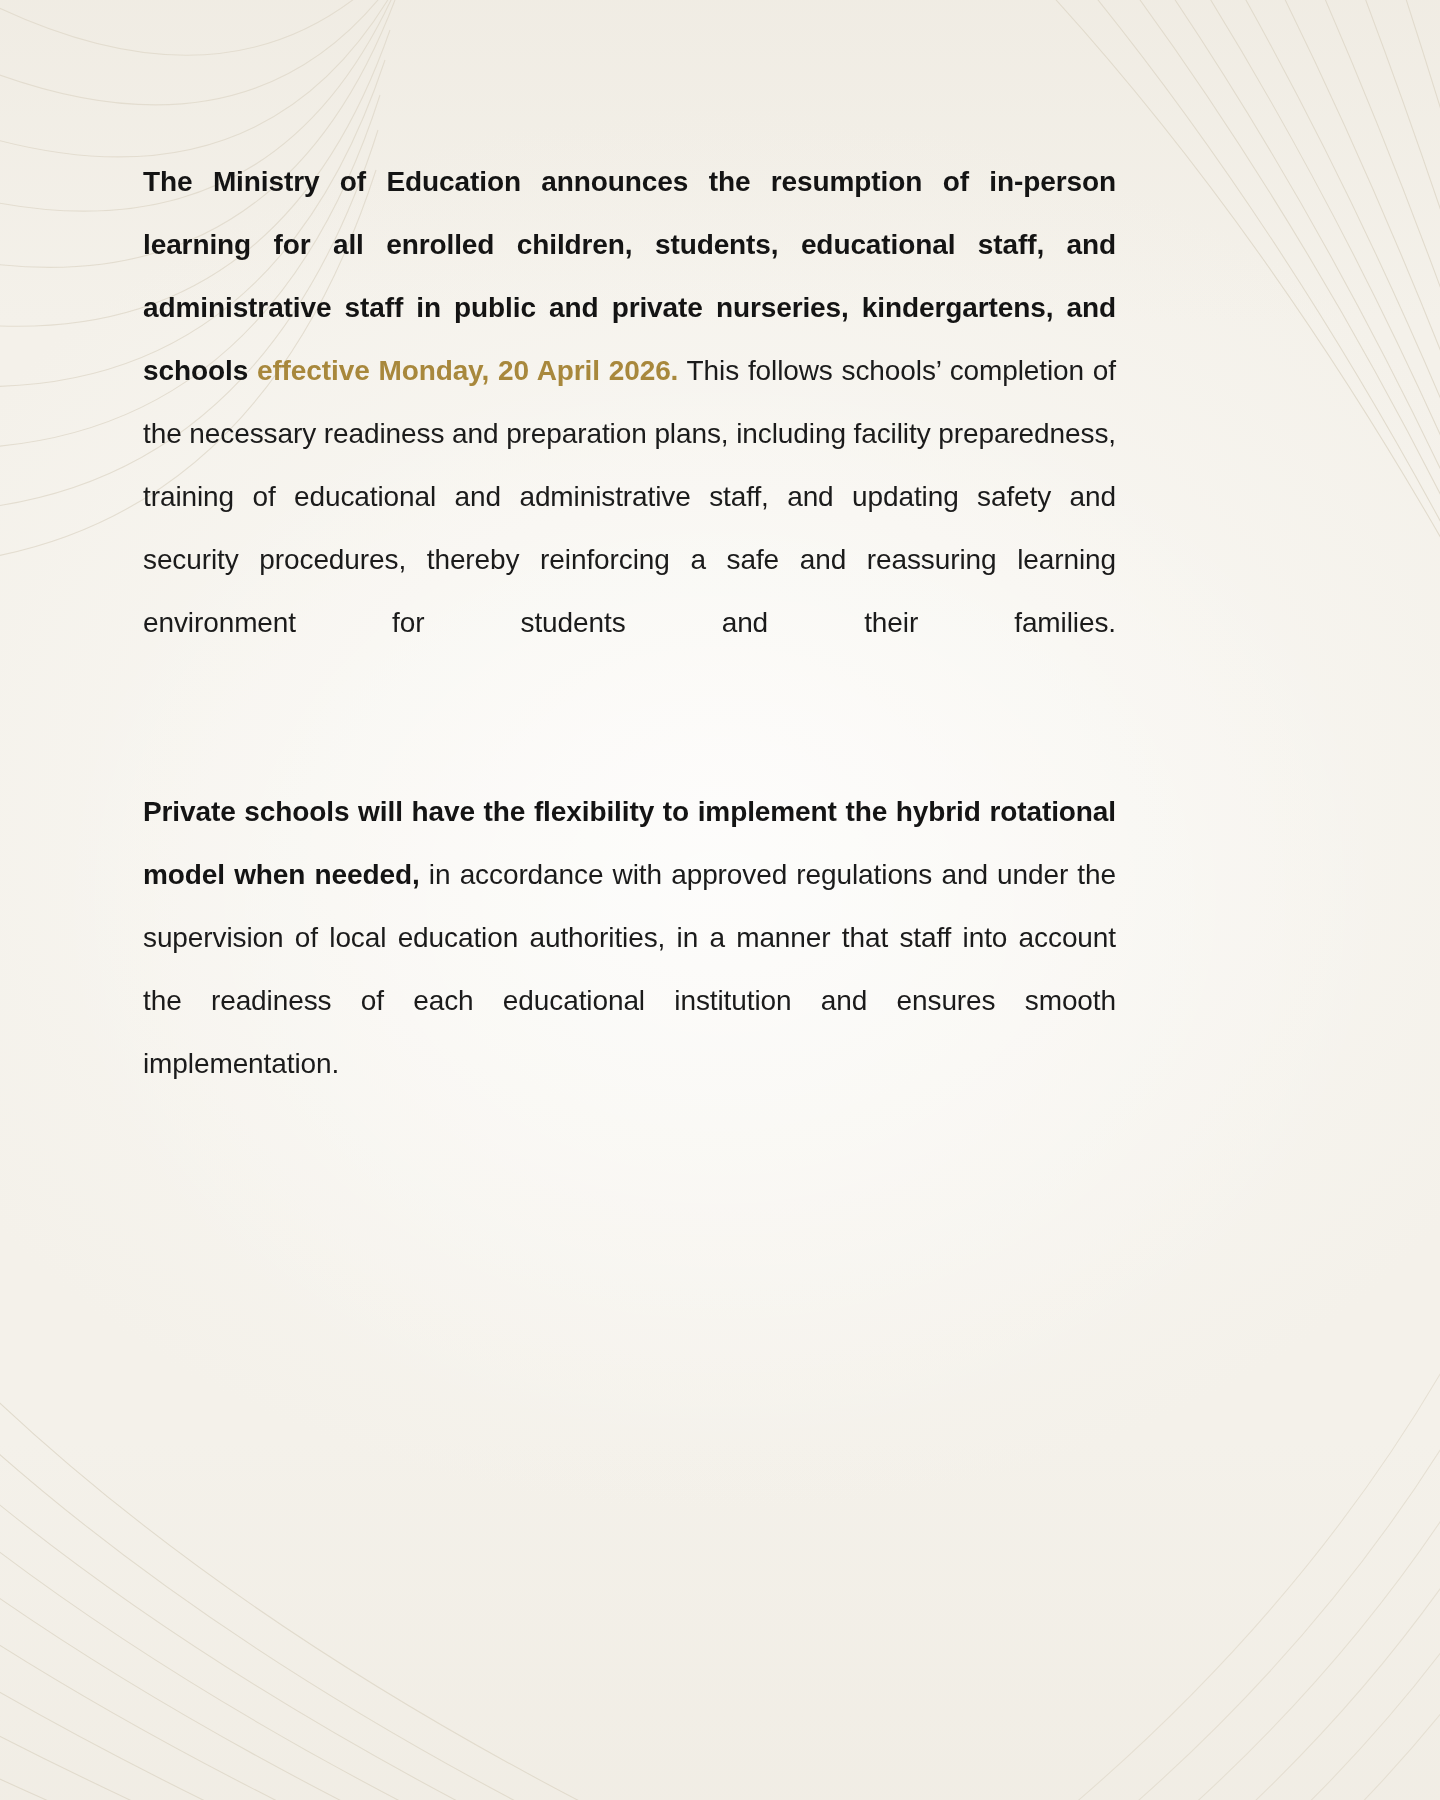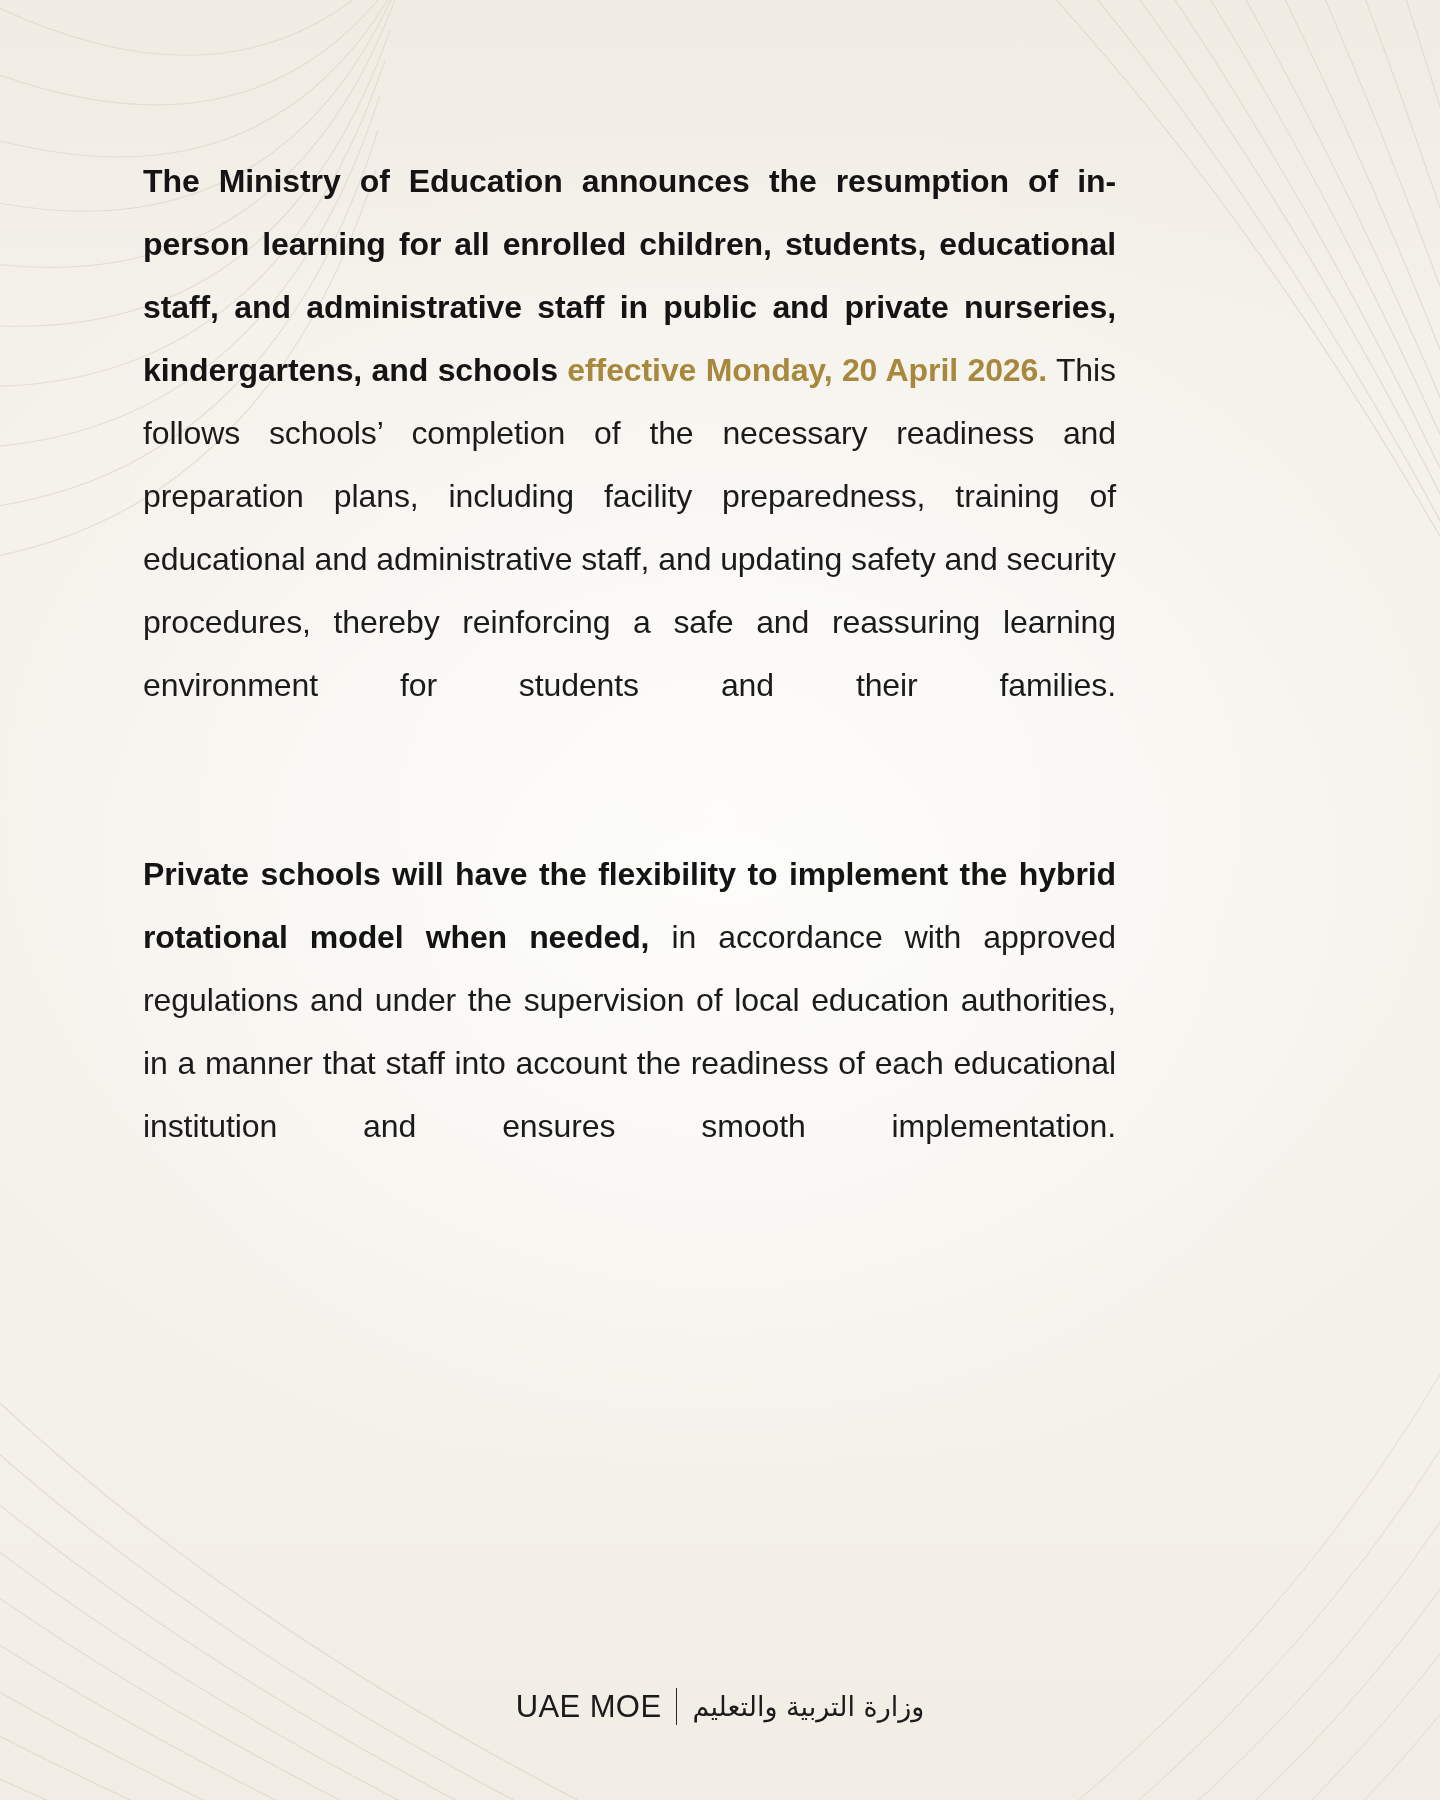--- a/index.html
+++ b/index.html
@@ -49,21 +49,21 @@
     position: absolute;
     left: 143px;
     top: 150px;
     width: 973px;
   }
 
   .para {
     text-align: justify;
     text-justify: inter-word;
     color: #1b1b1b;
-    font-size: 32px;
+    font-size: 28px;
     line-height: 63px;
     font-weight: 400;
     letter-spacing: -0.1px;
     margin: 0;
   }
   .para.first { margin-bottom: 63px; }
   .para b, .para strong {
     font-weight: 700;
     color: #141414;
   }
@@ -183,19 +183,14 @@
   <div class="vignette"></div>
 
   <div class="content">
 
     <p class="para first"><b>The Ministry of Education announces the resumption of in-person learning for all enrolled children, students, educational staff, and administrative staff in public and private nurseries, kindergartens, and schools </b><span class="gold">effective Monday, 20 April 2026.</span><span> This follows schools’ completion of the necessary readiness and preparation plans, including facility preparedness, training of educational and administrative staff, and updating safety and security procedures, thereby reinforcing a safe and reassuring learning environment for students and their families.</span></p>
 
     <p class="para"><b>Private schools will have the flexibility to implement the hybrid rotational model when needed,</b><span> in accordance with approved regulations and under the supervision of local education authorities, in a manner that staff into account the readiness of each educational institution and ensures smooth implementation.</span></p>
 
   </div>
 
-  <div class="footer">
-    <span class="footer-en">UAE MOE</span>
-    <span class="footer-sep"></span>
-    <span class="footer-ar">وزارة التربية والتعليم</span>
-  </div>
 
 </div>
 
 </body></html>

